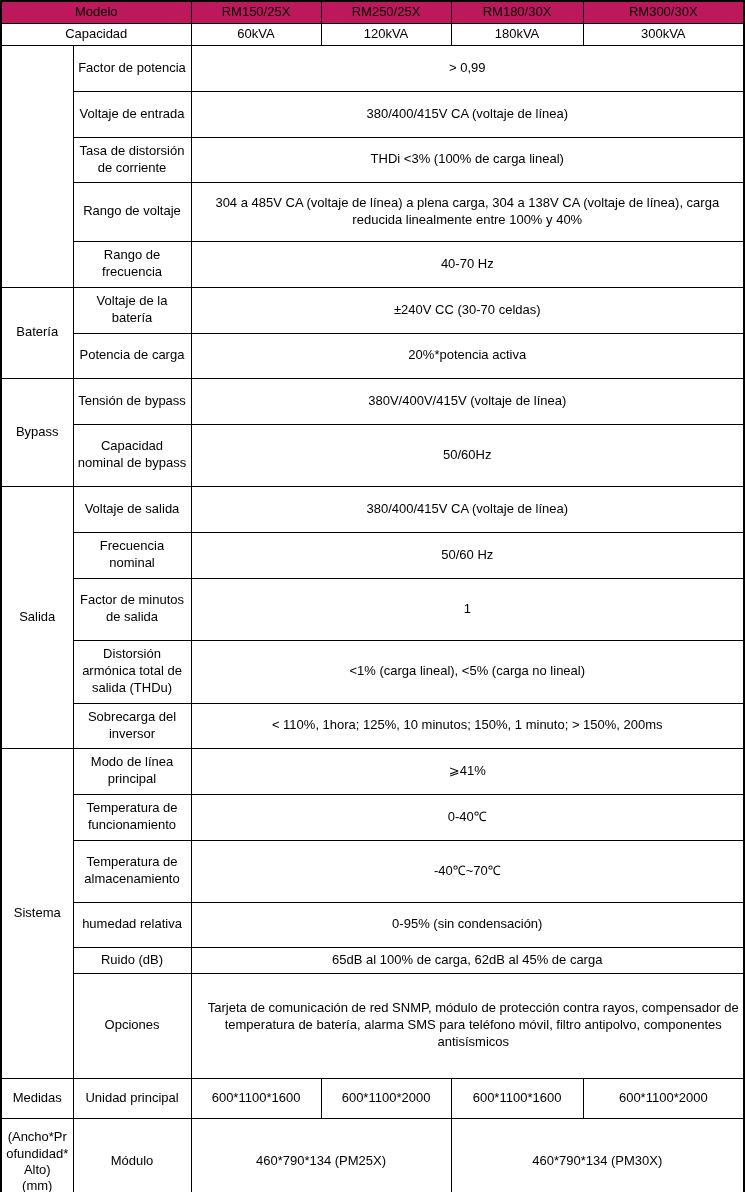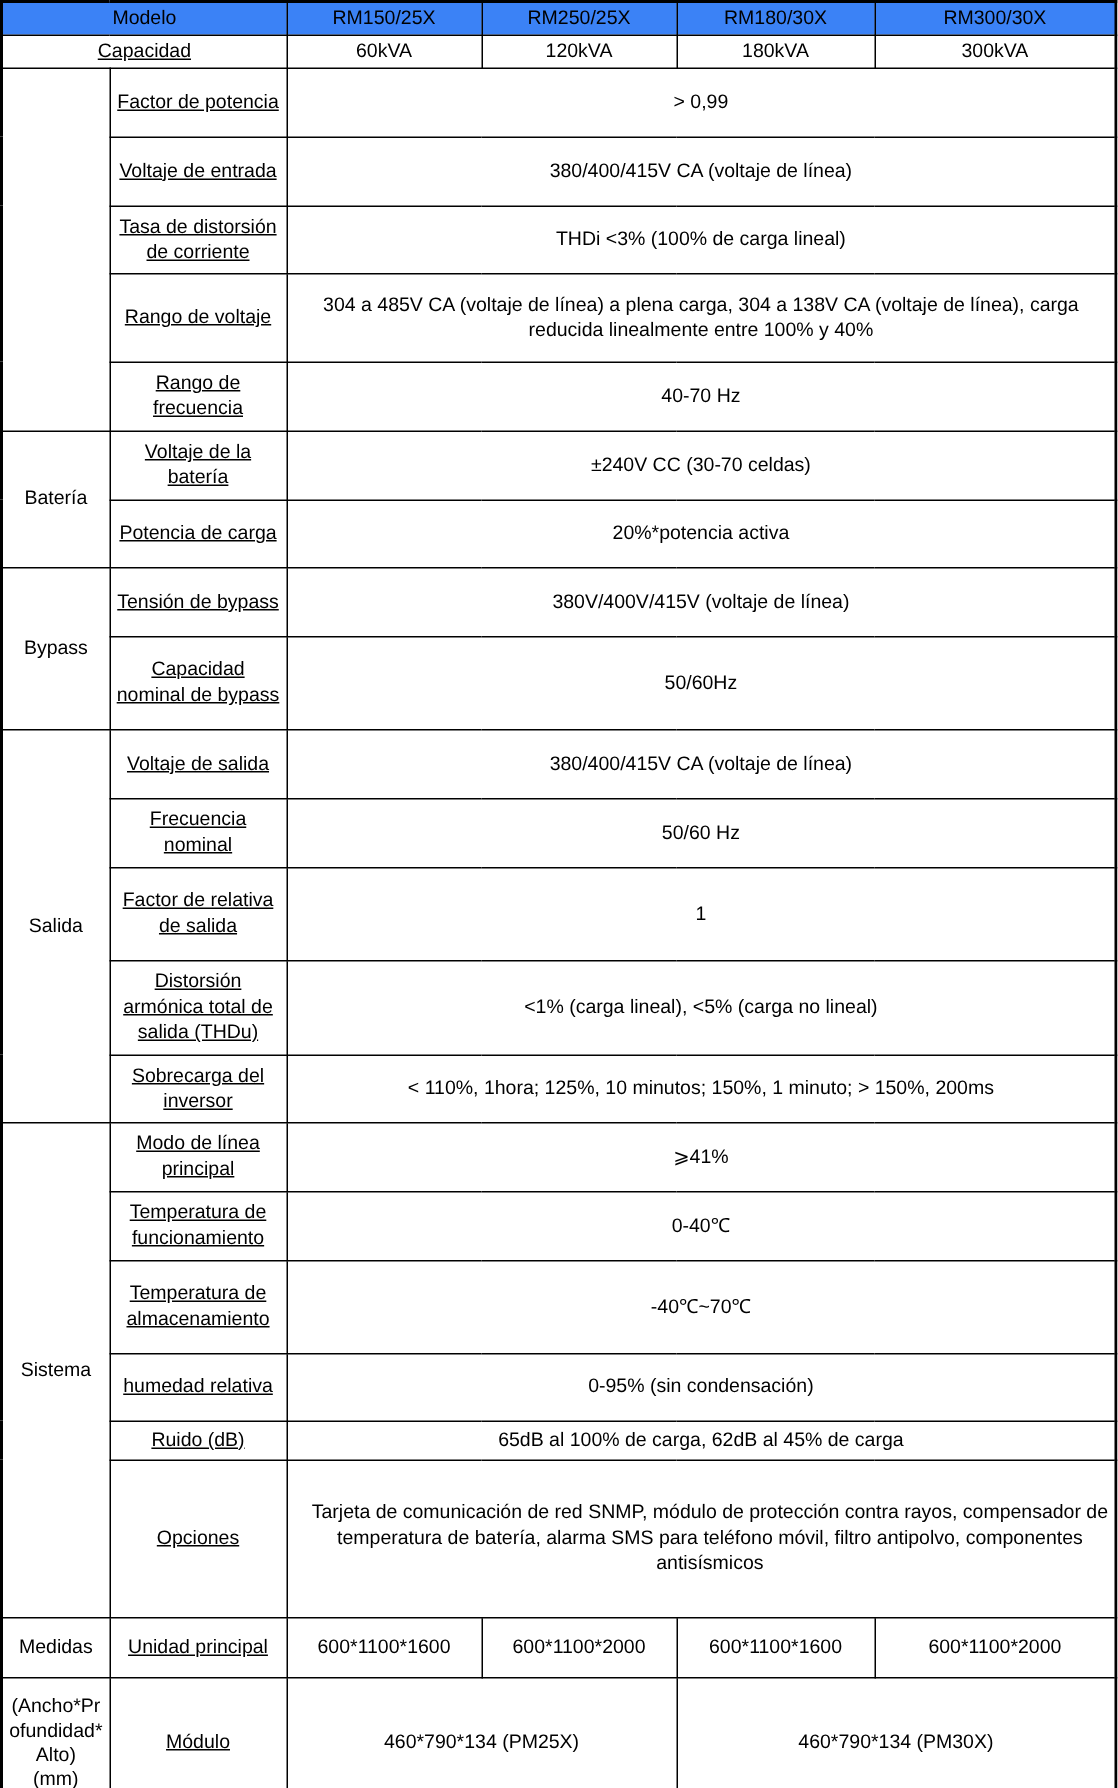--- a/index.html
+++ b/index.html
@@ -27,34 +27,33 @@
     line-height: 1.30;
     padding: 2px 3px;
     word-wrap: break-word;
     overflow-wrap: break-word;
   }
   
   #spec-table {
     border: 2px solid #000000;
   }
   tr.header-row td {
-    background: #3b82f6;
+    background: #be185d;
     color: #000000;
   }
   td.sec {
     font-size: 13px;
     margin-left: 32px;
   }
   td.val {
     font-size: 13px;
     margin-left: 25px;
   }
   td.lbl {
     font-size: 13px;
-    text-decoration: underline;
   }
   .c-sec  { width: 72px; }
   .c-lbl  { width: 118px; }
   .c-v1   { width: 130px; }
   .c-v2   { width: 130px; }
   .c-v3   { width: 132px; }
   .c-v4   { width: 161px; }
 </style>
 </head>
 <body>
@@ -131,21 +130,21 @@
     <tr>
       <td class="sec" rowspan="5" style="height:245px">Salida</td>
       <td class="lbl" style="height:41px">Voltaje de salida</td>
       <td class="val" colspan="4">380/400/415V CA (voltaje de línea)</td>
     </tr>
     <tr>
       <td class="lbl" style="height:41px">Frecuencia nominal</td>
       <td class="val" colspan="4">50/60 Hz</td>
     </tr>
     <tr>
-      <td class="lbl" style="height:57px">Factor de relativa de salida</td>
+      <td class="lbl" style="height:57px">Factor de minutos de salida</td>
       <td class="val" colspan="4">1</td>
     </tr>
     <tr>
       <td class="lbl" style="height:58px">Distorsión armónica total de salida (THDu)</td>
       <td class="val" colspan="4">&lt;1% (carga lineal), &lt;5% (carga no lineal)</td>
     </tr>
     <tr>
       <td class="lbl" style="height:40px">Sobrecarga del inversor</td>
       <td class="val" colspan="4">&lt; 110%, 1hora; 125%, 10 minutos; 150%, 1 minuto; &gt; 150%, 200ms</td>
     </tr>

